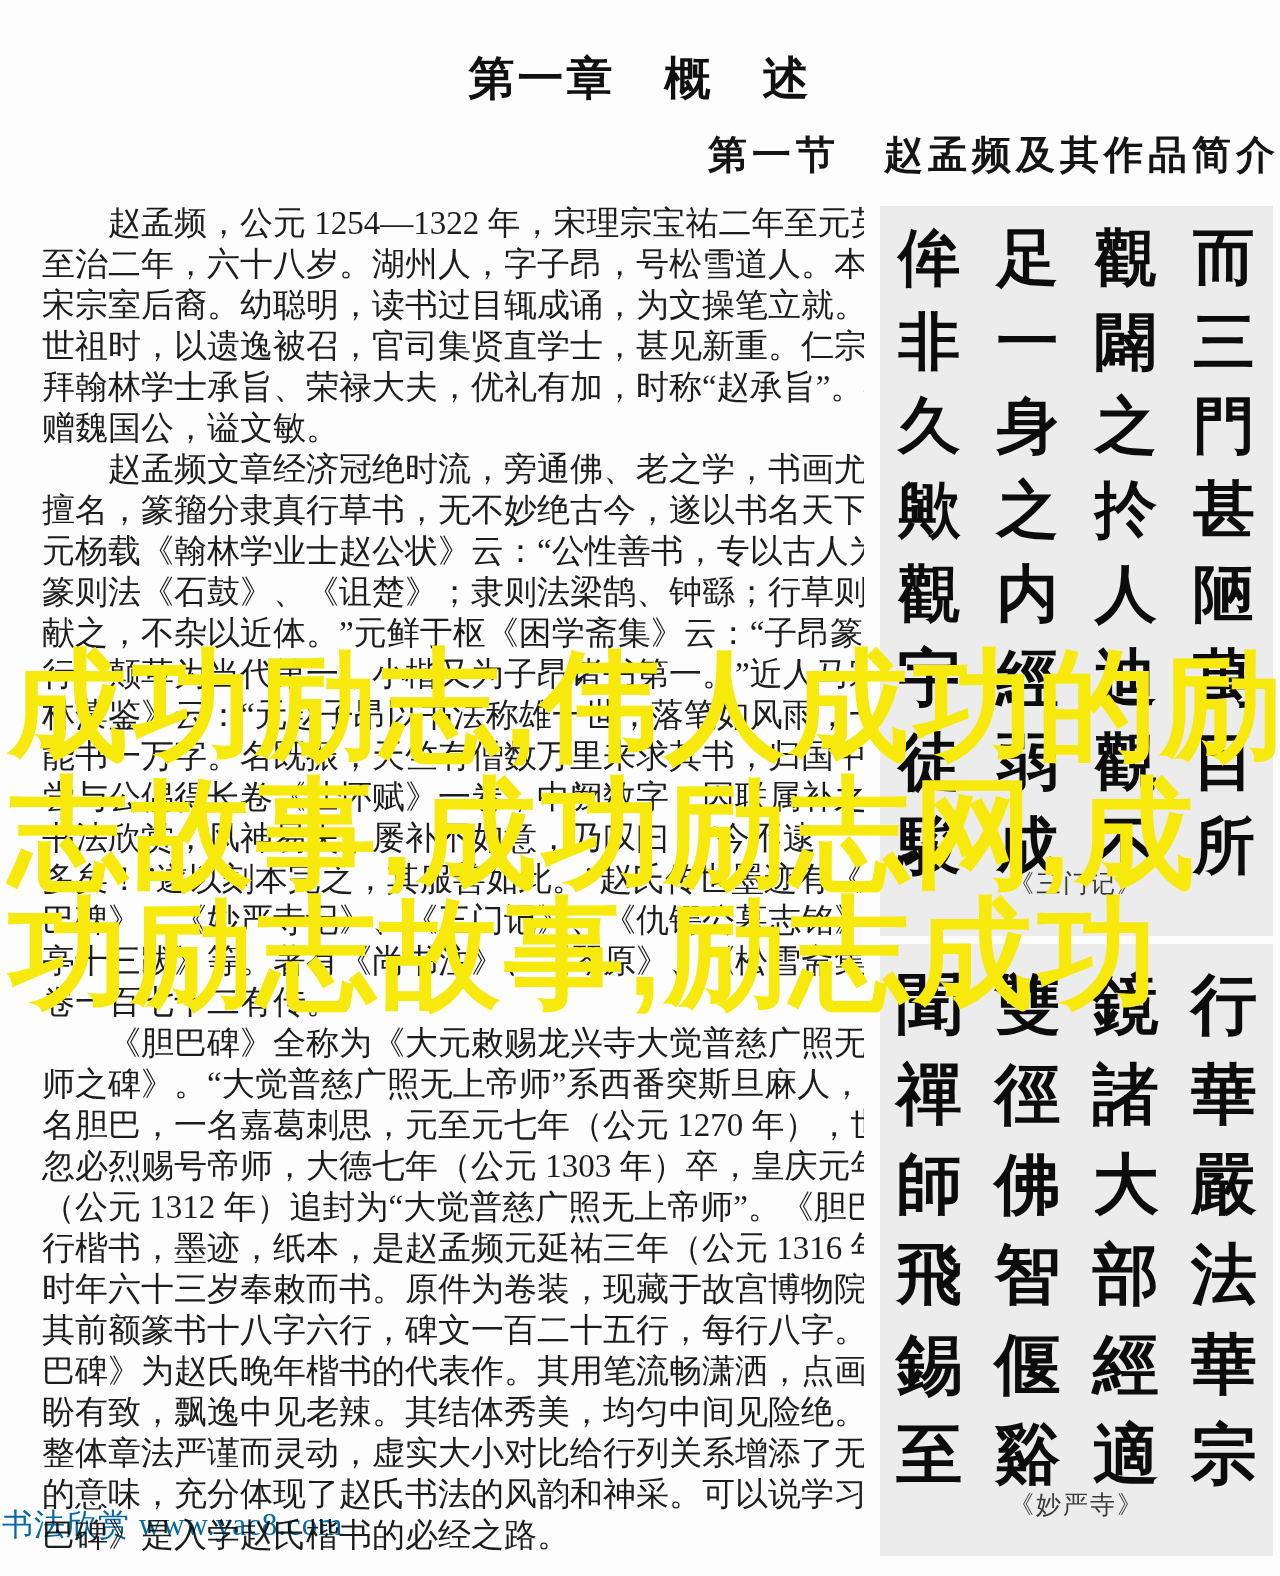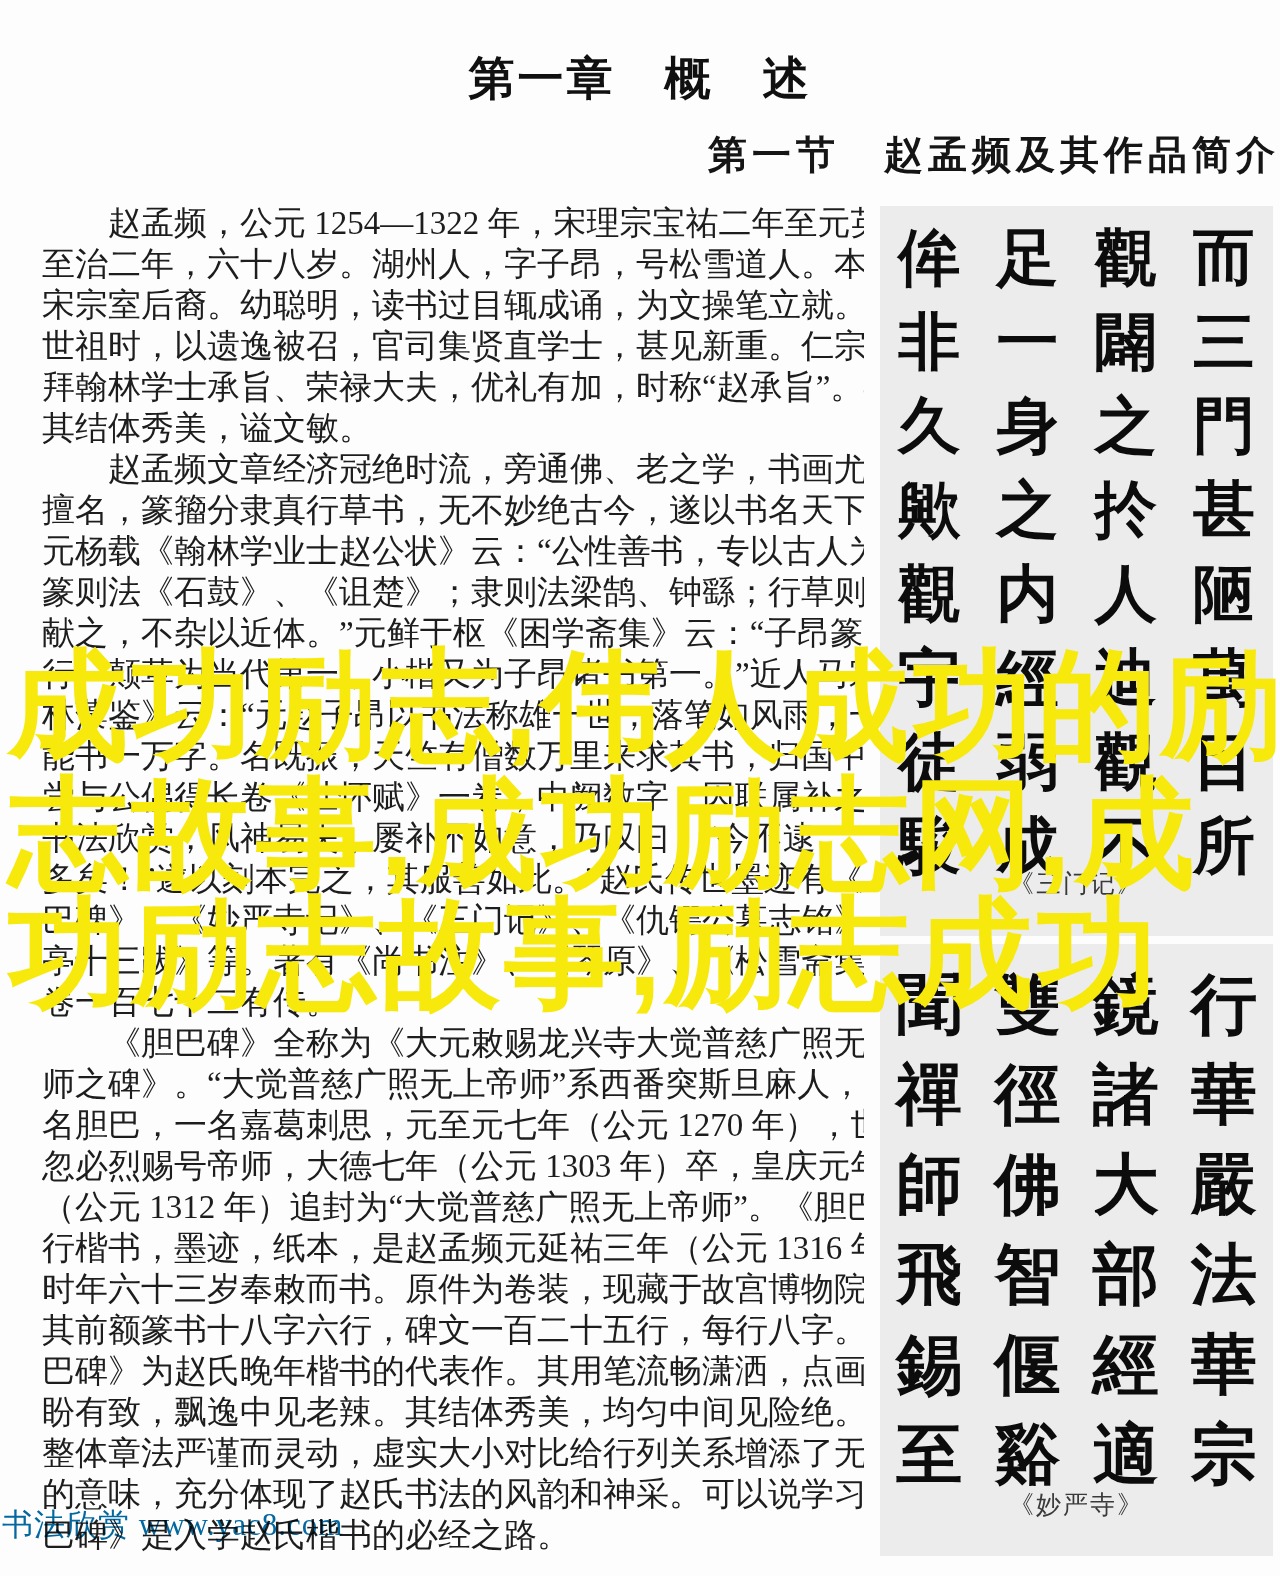--- a/index.html
+++ b/index.html
@@ -64,21 +64,21 @@
 
   <div class="chapter-title">第一章　概　述</div>
   <div class="section-subtitle">第一节　赵孟频及其作品简介</div>
 
   <div class="article">
     <div class="tline indent">赵孟频，公元 1254—1322 年，宋理宗宝祐二年至元英宗</div>
     <div class="tline">至治二年，六十八岁。湖州人，字子昂，号松雪道人。本为</div>
     <div class="tline">宋宗室后裔。幼聪明，读书过目辄成诵，为文操笔立就。元</div>
     <div class="tline">世祖时，以遗逸被召，官司集贤直学士，甚见新重。仁宗时，</div>
     <div class="tline">拜翰林学士承旨、荣禄大夫，优礼有加，时称“赵承旨”。卒，</div>
-    <div class="tline">其结体秀美，谥文敏。</div>
+    <div class="tline">赠魏国公，谥文敏。</div>
 
     <div class="tline indent">赵孟频文章经济冠绝时流，旁通佛、老之学，书画尤为</div>
     <div class="tline">擅名，篆籀分隶真行草书，无不妙绝古今，遂以书名天下。</div>
     <div class="tline">元杨载《翰林学业士赵公状》云：“公性善书，专以古人为法。</div>
     <div class="tline">篆则法《石鼓》、《诅楚》；隶则法梁鹄、钟繇；行草则法逸少、</div>
     <div class="tline">献之，不杂以近体。”元鲜于枢《困学斋集》云：“子昂篆、隶、真、</div>
     <div class="tline">行、颠草为当代第一，小楷又为子昂诸书第一。”近人马宗霍《书</div>
     <div class="tline">林藻鉴》云：“元赵子昂以书法称雄一世，落笔如风雨，一日</div>
     <div class="tline">能书一万字。名既振，天竺有僧数万里来求其书，归国中宝之。</div>
     <div class="tline">尝与公偶得长卷《壮怀赋》一卷，中阙数字，因联属补之，</div>

